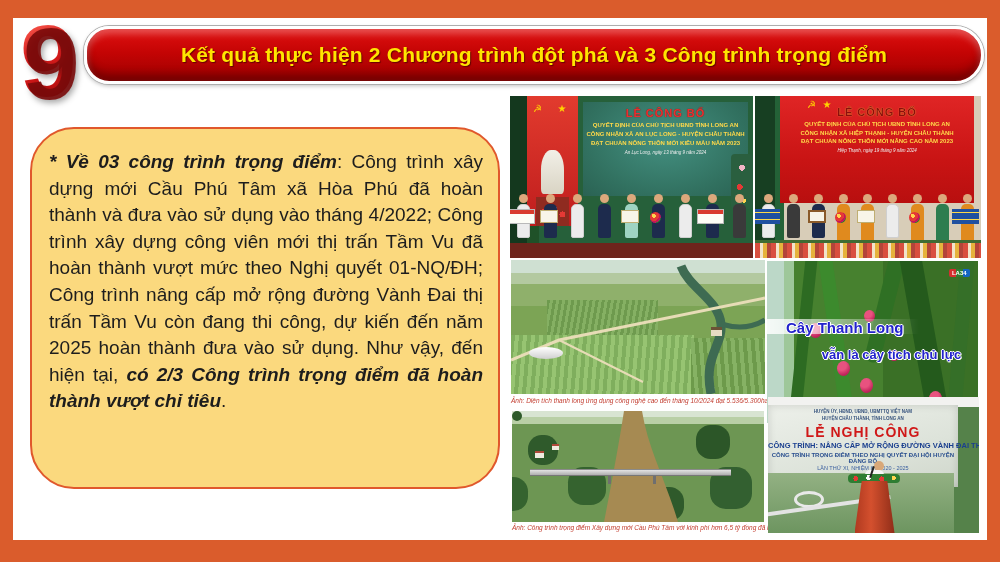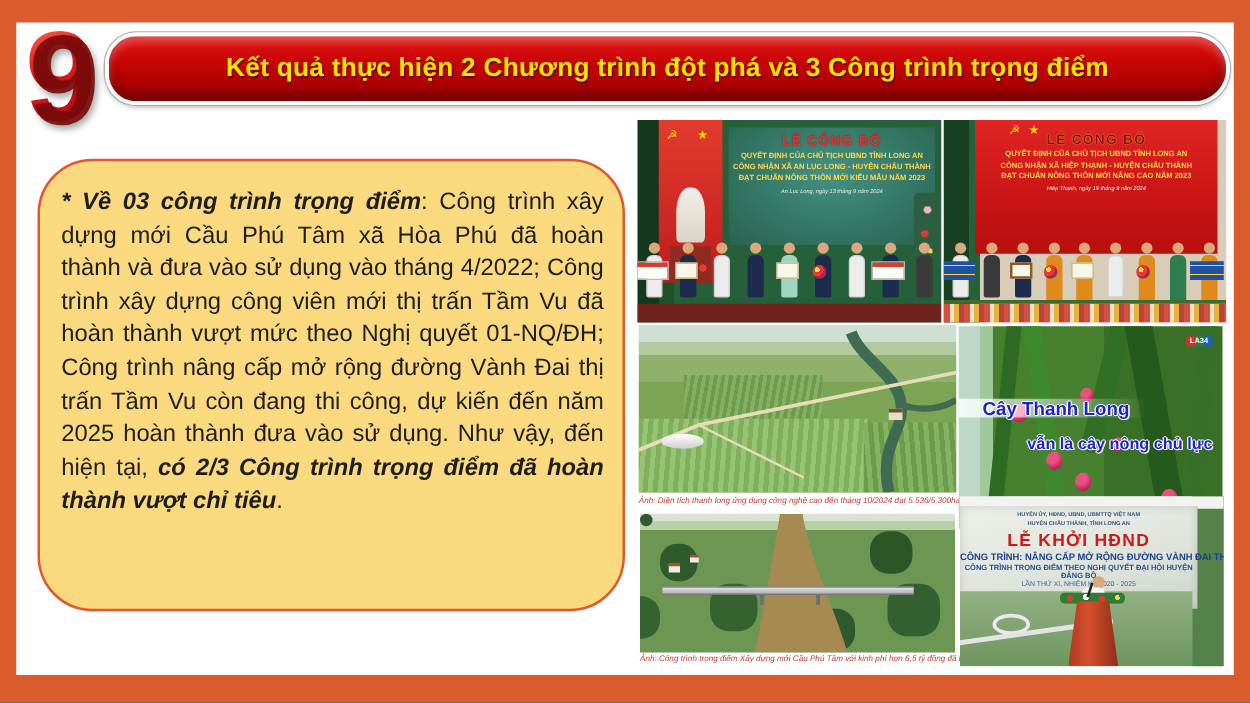--- a/index.html
+++ b/index.html
@@ -316,21 +316,21 @@
     <div class="branch d-b4"></div>
     <div class="branch d-b5"></div>
     <div class="fruit d-f1"></div>
     <div class="fruit d-f2"></div>
     <div class="fruit d-f3"></div>
     <div class="fruit d-f4"></div>
     <div class="fruit d-f5"></div>
     <div class="fruit d-f6"></div>
     <div class="d-flare"></div>
     <div class="d-t1">Cây Thanh Long</div>
-    <div class="d-t2">vẫn là cây nông chủ lực</div>
+    <div class="d-t2">vẫn là cây tích chủ lực</div>
     <div class="d-logo">LA34</div>
   </div>
 
   <div class="photo photoE">
     <div class="e-bush"></div>
     <svg class="e-svg" viewBox="0 0 252 111" preserveAspectRatio="none">
       <path d="M112,0 L130,0 C136,38 154,70 166,111 L92,111 C100,70 106,38 112,0 Z" fill="#a68a52"></path>
     </svg>
     <div class="e-bridge"></div>
     <div class="e-pier e-p1"></div>
@@ -338,21 +338,21 @@
     <div class="e-house e-h1"></div>
     <div class="e-house e-h2"></div>
   </div>
   <div class="caption capE">Ảnh: Công trình trọng điểm Xây dựng mới Cầu Phú Tâm với kinh phí hơn 6,5 tỷ đồng đã hoàn thành</div>
 
   <div class="photo photoF">
     <div class="f-tent"></div>
     <div class="f-board">
       <div class="f-org">HUYỆN ỦY, HĐND, UBND, UBMTTQ VIỆT NAM</div>
       <div class="f-org">HUYỆN CHÂU THÀNH, TỈNH LONG AN</div>
-      <div class="f-title">LỄ KHỞI HĐND</div>
+      <div class="f-title">LỄ NGHỊ CÔNG</div>
       <div class="f-l1">CÔNG TRÌNH: NÂNG CẤP MỞ RỘNG ĐƯỜNG VÀNH ĐAI THỊ TRẤN TẦM VU</div>
       <div class="f-l2">CÔNG TRÌNH TRỌNG ĐIỂM THEO NGHỊ QUYẾT ĐẠI HỘI HUYỆN ĐẢNG BỘ</div>
       <div class="f-l3">LẦN THỨ XI, NHIỆM KỲ 2020 - 2025</div>
     </div>
     <div class="f-aerial">
       <div class="f-ring"></div>
       <div class="f-road"></div>
     </div>
     <div class="f-man-head"></div>
     <div class="f-man-body"></div>

